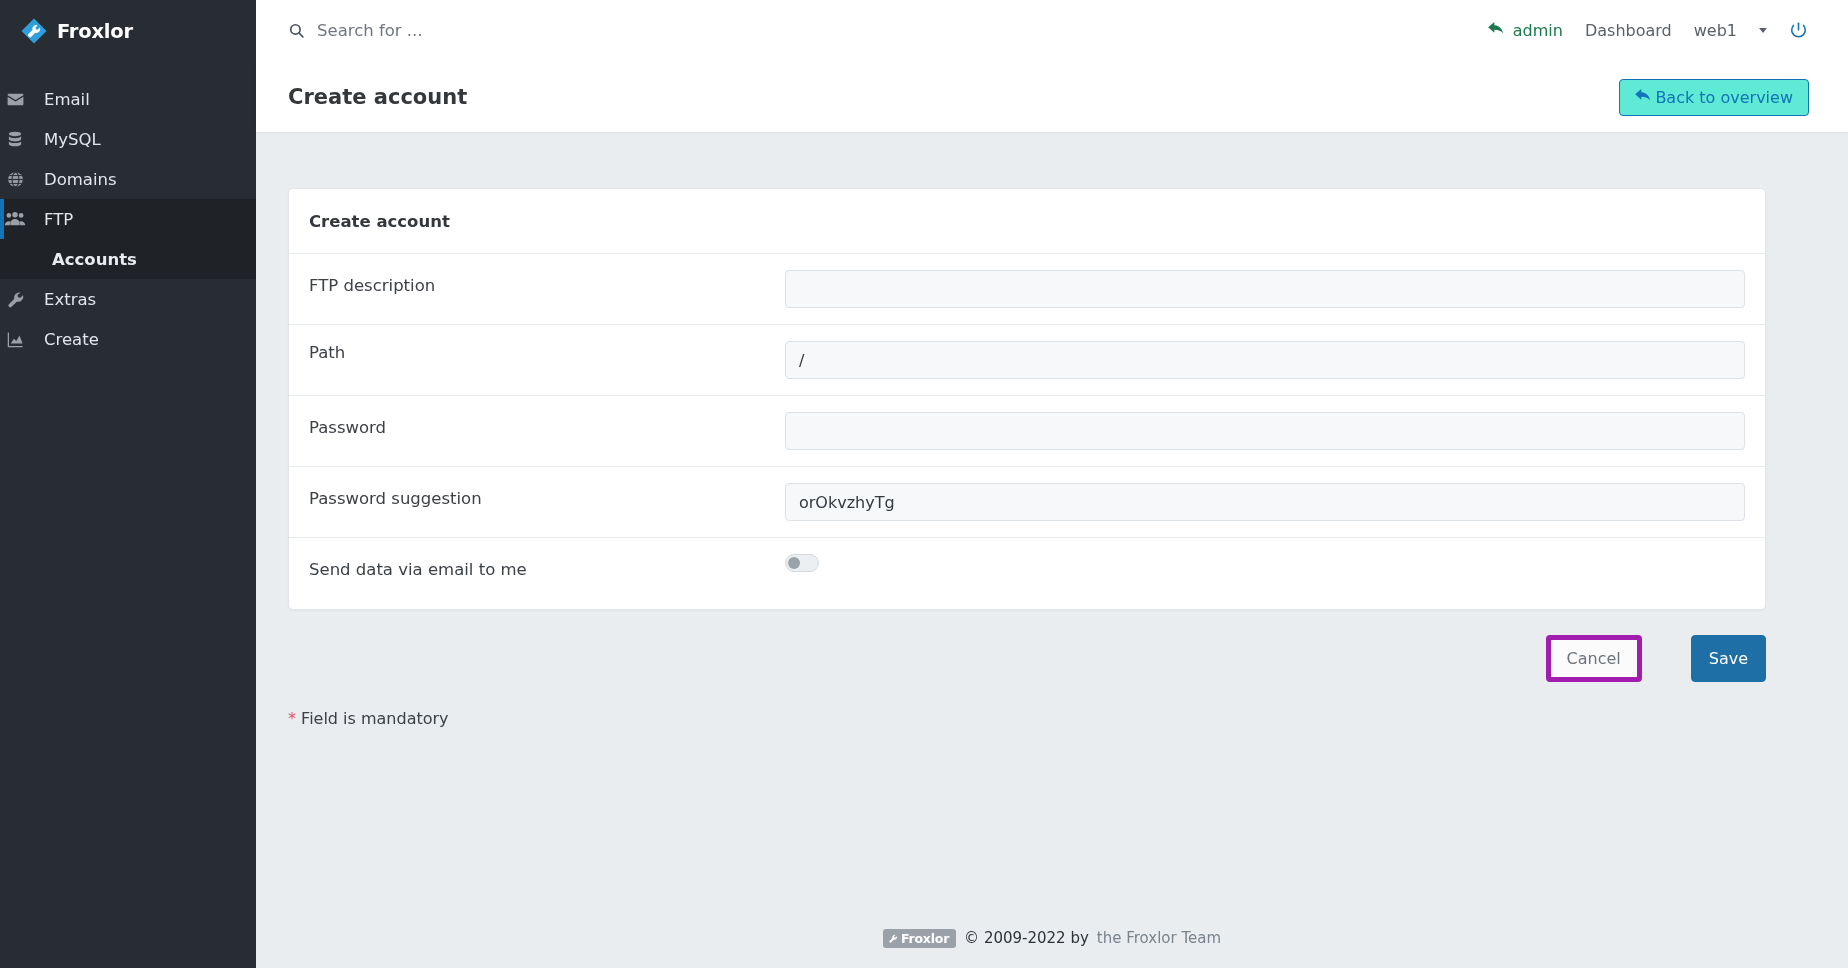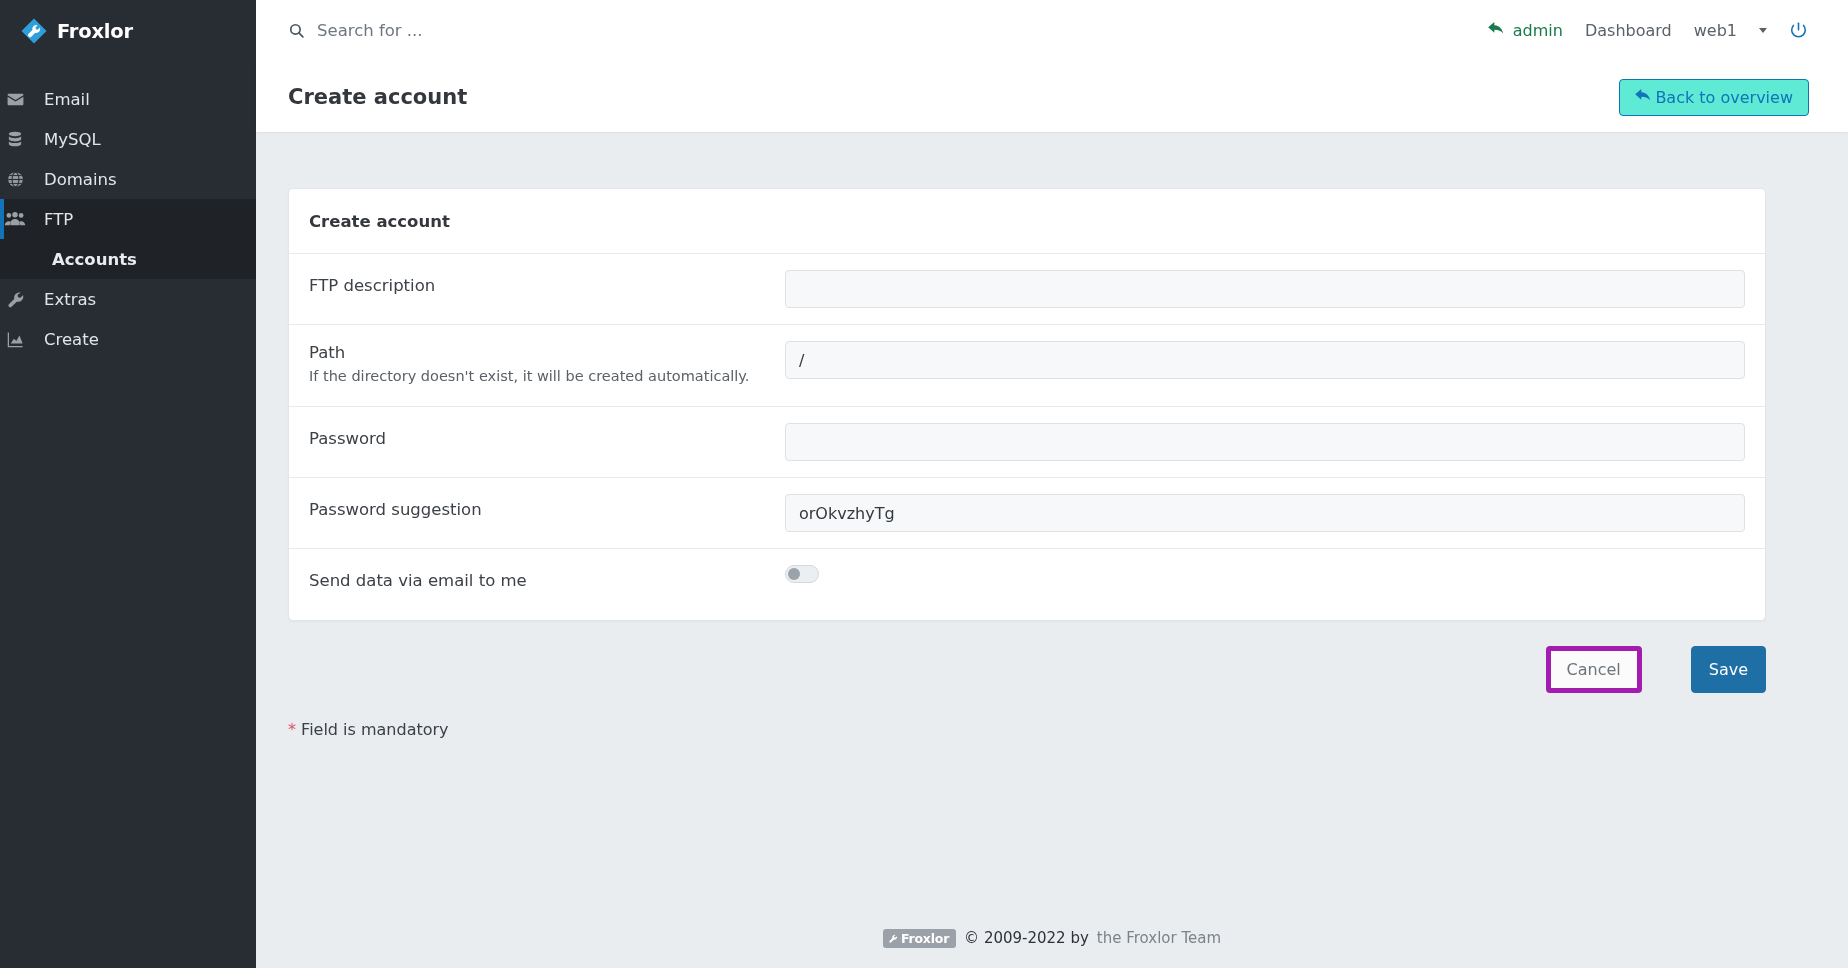--- a/index.html
+++ b/index.html
@@ -465,21 +465,20 @@
             <span class="lab">FTP description</span>
           </div>
           <div class="row-field">
             <input class="finput" type="text" value="" style="">
           </div>
         </div>
 
         <div class="row tall">
           <div class="row-label">
             <span class="lab">Path</span>
-            <span class="hint">If the directory doesn't exist, it will be created automatically.</span>
           </div>
           <div class="row-field">
             <input class="finput" type="text" value="/" style="">
           </div>
         </div>
 
         <div class="row">
           <div class="row-label">
             <span class="lab">Password</span>
           </div>

